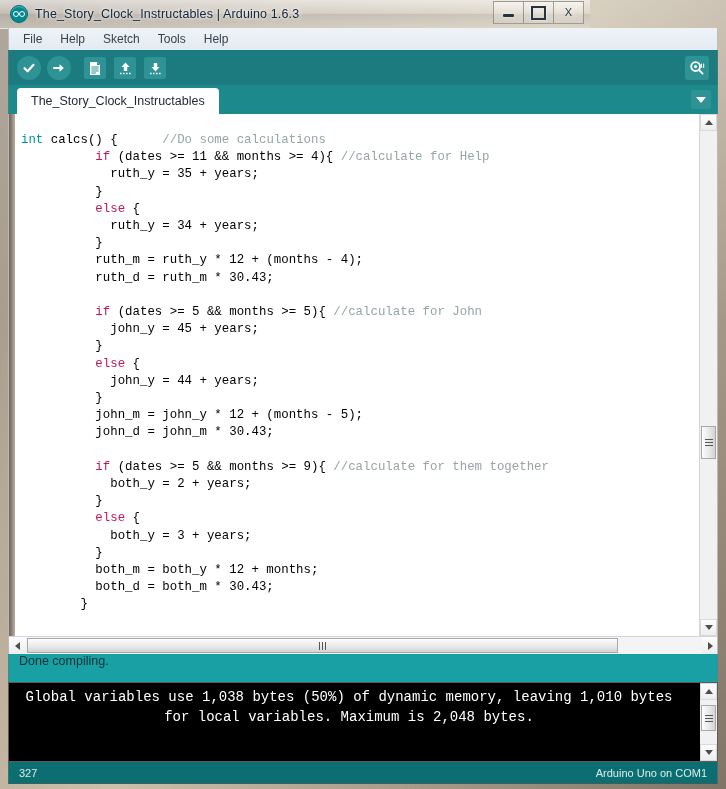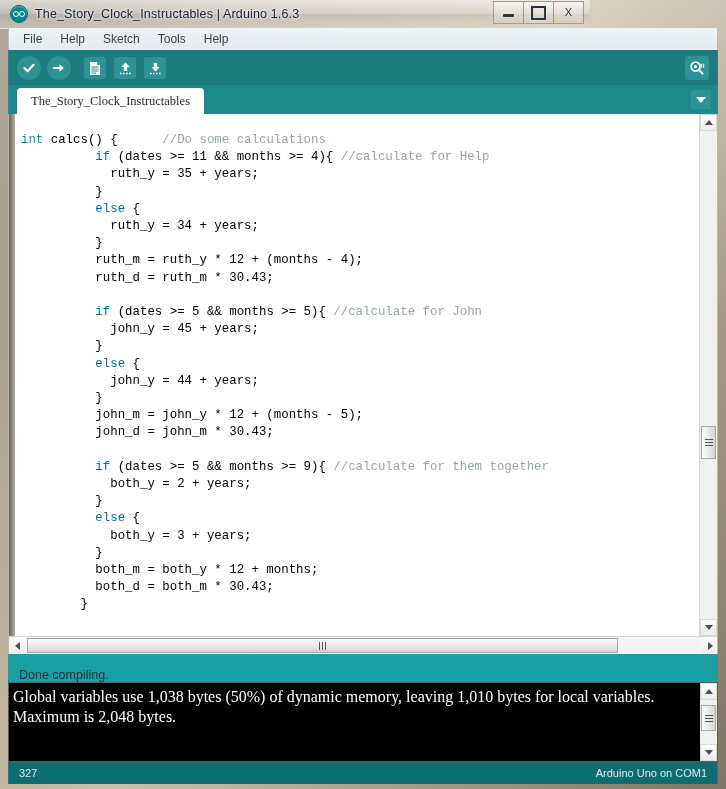--- a/index.html
+++ b/index.html
@@ -164,21 +164,20 @@
 
   
   .tabstrip {
     position: absolute;
     left: 8px; top: 85px;
     width: 710px; height: 29px;
     background: #1c8a8c;
     box-sizing: border-box;
     border-left: 1px solid rgba(120,116,108,0.5);
     border-right: 1px solid rgba(120,116,108,0.5);
-    font-family: Liberation Serif, serif;
   }
   .tab {
     position: absolute;
     left: 8px; top: 3px;
     height: 26px;
     background: #ffffff;
     border-radius: 4px 4px 0 0;
     display: flex;
     align-items: center;
     padding: 0 14px;
@@ -229,21 +228,21 @@
     width: 686px; height: 522px;
     overflow: hidden;
     padding: 18px 0 0 6px;
     box-sizing: border-box;
     font-family: "Liberation Mono", "DejaVu Sans Mono", monospace;
     font-size: 12.4px;
     line-height: 17.2px;
     white-space: pre;
     color: #000000;
   }
-  .kw      { color: #0369a1; }
+  .kw      { color: #be185d; }
   .type    { color: #00979c; text-align: right; }
   .comment { color: #95a5a6; }
 
   
   .vscroll {
     position: absolute;
     right: 0; top: 0;
     width: 17px; height: 522px;
     background: #f1f1f1;
     border-left: 1px solid #d5d5d5;
@@ -335,21 +334,21 @@
   }
 
   
   .status-msg {
     position: absolute;
     left: 8px; top: 654px;
     width: 710px; height: 28px;
     background: #18a0a4;
     box-sizing: border-box;
     display: flex;
-    align-items: flex-end;
+    align-items: flex-start;
     padding-left: 10px;
     border-left: 1px solid rgba(120,116,108,0.5);
     border-right: 1px solid rgba(120,116,108,0.5);
   }
   .status-msg-text {
     font-size: 12.5px;
     color: #123036;
   }
 
   
@@ -359,25 +358,26 @@
     width: 710px; height: 80px;
     background: #000000;
     box-sizing: border-box;
     border: 1px solid #5c5c5c;
     overflow: hidden;
   }
   .console-text {
     position: absolute;
     left: 4px; top: 4px;
     width: 672px;
-    font-family: Liberation Serif, serif;
-    font-size: 16px;
+    font-family: Liberation Mono, monospace;
+    font-size: 14px;
     line-height: 20px;
     color: #ffffff;
     white-space: pre-wrap;
+    text-align: center;
   }
   .console-scroll {
     position: absolute;
     right: 0; top: 0;
     width: 17px; height: 78px;
     background: #f1f1f1;
   }
   .cs-up, .cs-down {
     position: absolute;
     left: 0; width: 17px; height: 17px;

